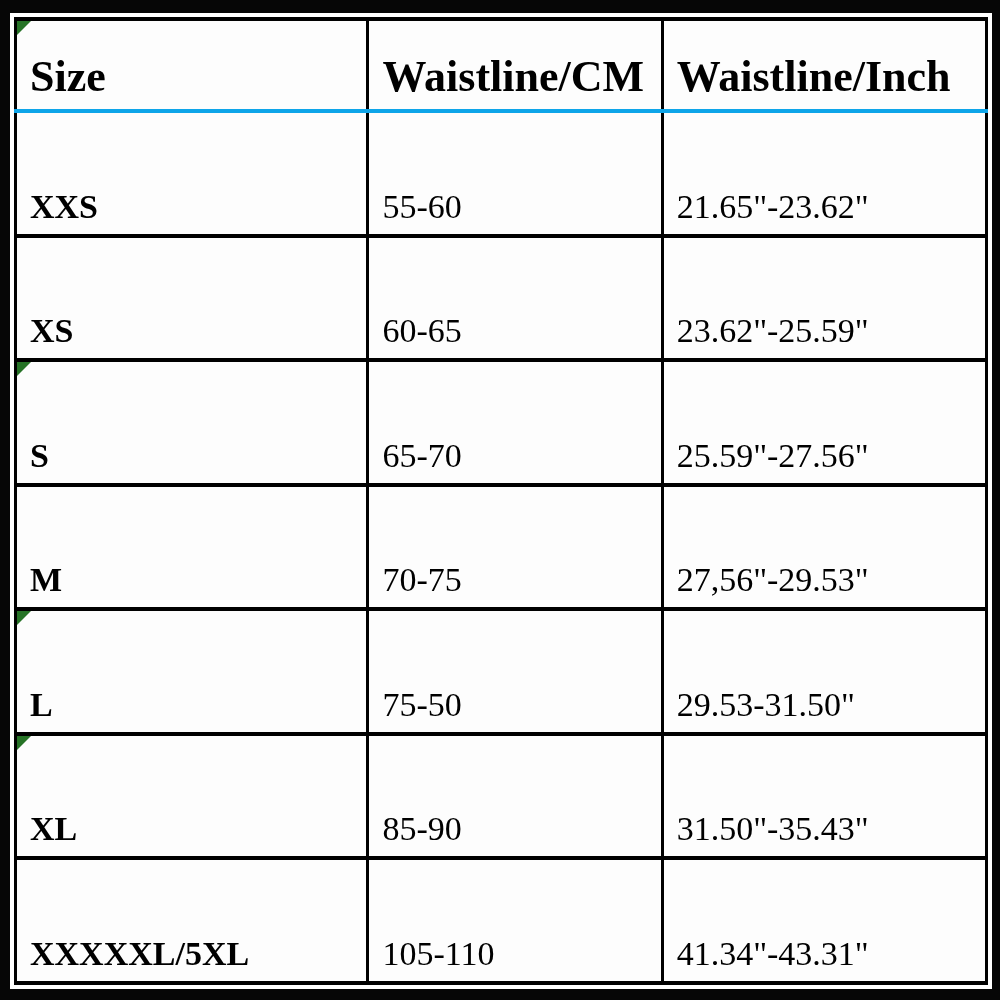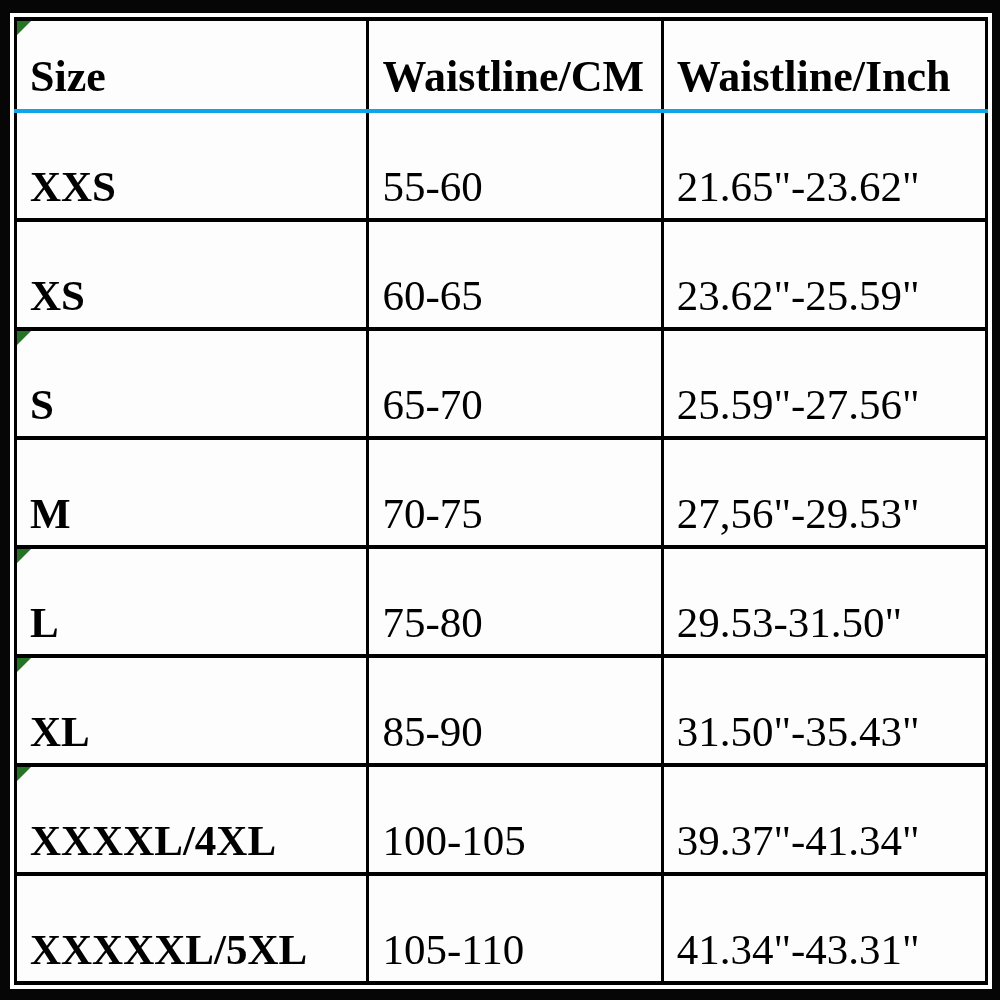--- a/index.html
+++ b/index.html
@@ -48,21 +48,21 @@
   }
   table.size-chart thead tr { height: 92px; }
   table.size-chart tbody tr { height: 80px; }
   table.size-chart thead th {
     border-bottom: 4px solid #0ea5e9;
     font-size: 44px;
     font-weight: bold;
     line-height: 1.0;
   }
   table.size-chart td {
-    font-size: 43px;
+    font-size: 34px;
     font-weight: normal;
     line-height: 1.0;
   }
   table.size-chart td.size-col {
     font-weight: bold;
   }
   .col-size  { width: 36.3%; }
   .col-cm    { width: 30.3%; }
   .col-inch  { width: 33.4%; }
   .corner-marker {
@@ -143,46 +143,35 @@
     </td>
     <td>
       <span>27,56"-29.53"</span>
     </td>
   </tr>
           <tr>
     <td class="size-col">
       <span>L</span>
     <span class="corner-marker"></span></td>
     <td>
-      <span>75-80</span>
+      <span>75-50</span>
     </td>
     <td>
       <span>29.53-31.50"</span>
     </td>
   </tr>
           <tr>
     <td class="size-col">
       <span>XL</span>
     <span class="corner-marker"></span></td>
     <td>
       <span>85-90</span>
     </td>
     <td>
       <span>31.50"-35.43"</span>
-    </td>
-  </tr>
-          <tr>
-    <td class="size-col">
-      <span>XXXXL/4XL</span>
-    <span class="corner-marker"></span></td>
-    <td>
-      <span>100-105</span>
-    </td>
-    <td>
-      <span>39.37"-41.34"</span>
     </td>
   </tr>
           <tr>
     <td class="size-col">
       <span>XXXXXL/5XL</span>
     </td>
     <td>
       <span>105-110</span>
     </td>
     <td>

